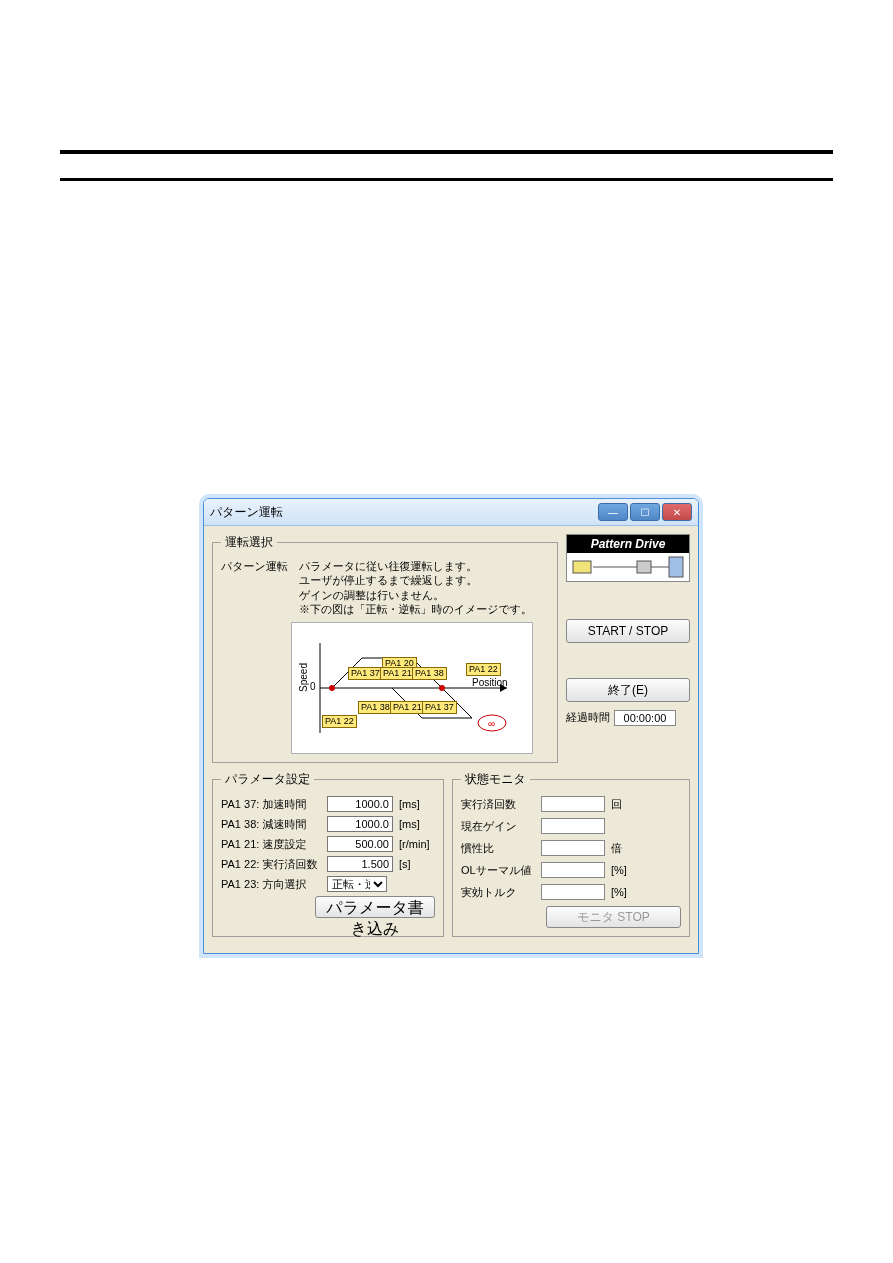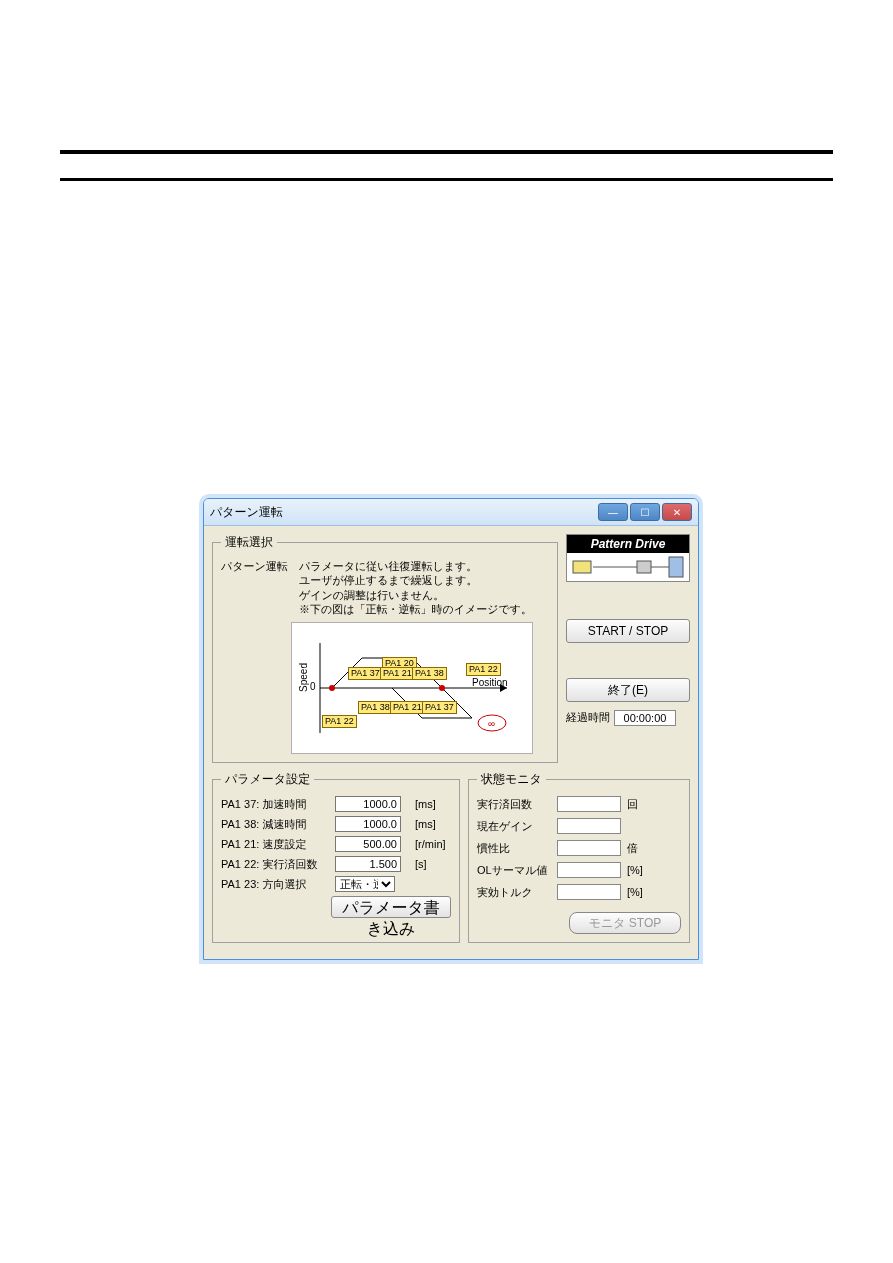--- a/index.html
+++ b/index.html
@@ -117,45 +117,45 @@
     margin-top: 27px;
   }
   .btn:disabled { color:#999; }
   .elapsed { display:flex; align-items:flex-start; gap:4px; font-size:11px; }
   .elapsed input { width:58px; font-size:11px; text-align:center; border:1px solid #888; padding:1px; background:#fff; }
 
   .bottom-row { display:flex; gap:8px; }
   .params { flex:1; }
   .monitor { width: 220px; }
 
-  .prow { display:flex; align-items:center; gap:14px; font-size:11px; margin-bottom:4px; }
+  .prow { display:flex; align-items:center; gap:6px; font-size:11px; margin-bottom:4px; }
   .prow .plab { width: 100px; }
   .prow input[type=text] { width:58px; text-align:right; border:1px solid #777; font-size:11px; padding:1px 3px; background:#fff; }
   .prow select { width:60px; font-size:11px; border:1px solid #777; background:#fff; }
   .prow .unit { width:36px; }
 
   .write-btn {
     float:right;
     width: 120px; height:22px;
     background: linear-gradient(#fdfdfd,#e3e3e3);
     border:1px solid #888; border-radius:3px;
     font-size:16px; cursor:pointer;
   }
 
   .mrow { display:flex; align-items:center; font-size:11px; margin-bottom:6px; }
   .mrow .mlab { width:80px; }
   .mrow input { width:58px; border:1px solid #888; background:#fff; font-size:11px; padding:1px 2px; margin-right:6px; }
   .mrow .munit { width:30px; text-align:left; }
 
   .mon-stop {
-    width: 112px; height:22px;
+    width: 135px; height:22px;
     background: linear-gradient(#fdfdfd,#e3e3e3);
-    border:1px solid #888; border-radius:8px;
+    border:1px solid #888; border-radius:3px;
     font-size:12px; color:#999;
-    float:right; margin-top:6px;
+    float:right; 
   }
 </style>
 </head>
 <body>
 
 <div class="page-rules">
   <div class="hr1"></div>
   <div class="hr2"></div>
 </div>
 

